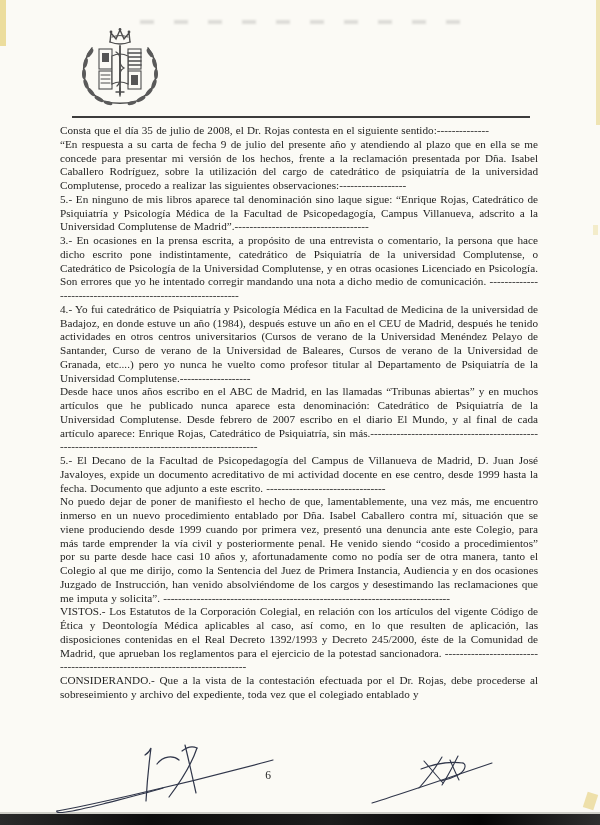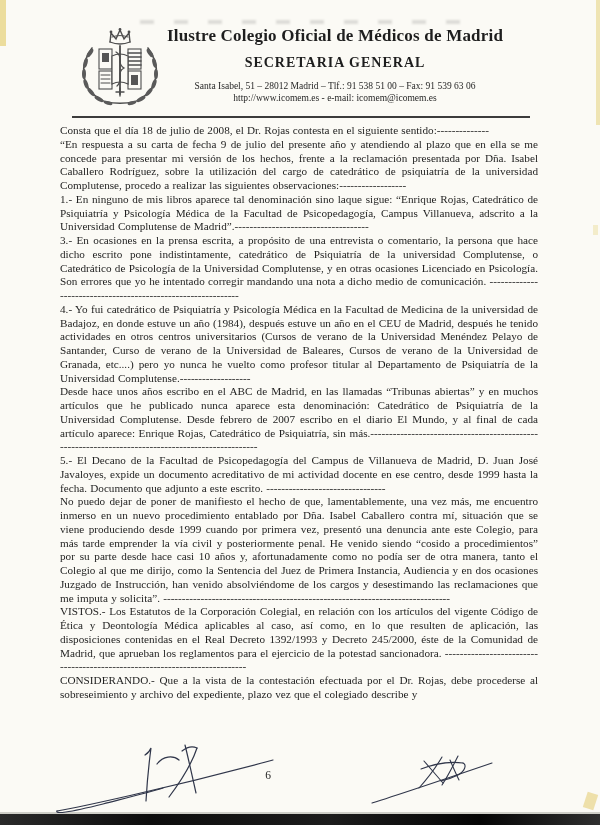--- a/index.html
+++ b/index.html
@@ -92,40 +92,34 @@
       <rect x="61" y="49" width="7" height="10" fill="#555" stroke="none"></rect>
 
       <path d="M42,30 Q50,26 58,30 L58,58 Q50,54 42,58 Z" fill="#fbfaf5" stroke-width="1.2"></path>
       <path d="M50,28 V56" stroke-width="1"></path>
       <path d="M50,20 V68" stroke-width="1.8"></path>
       <path d="M46,26 C54,30 46,38 54,42 C46,46 54,54 47,60" stroke-width="1.2"></path>
       <path d="M46,66 h8 M50,62 v8" stroke-width="1.4"></path>
     </svg>
   </div>
 
-  <div class="header-text">
-    <div class="org-title">Ilustre Colegio Oficial de Médicos de Madrid</div>
-    <div class="org-subtitle">SECRETARIA GENERAL</div>
-    <div class="org-address">Santa Isabel, 51 – 28012 Madrid – Tlf.: 91 538 51 00 – Fax: 91 539 63 06</div>
-    <div class="org-contact">http://www.icomem.es   -   e-mail: icomem@icomem.es</div>
-  </div>
 
   <div class="header-rule"></div>
 
   <div class="doc-body">
-    <p><b></b><span>Consta que el día 18 de julio de 2008, el Dr. Rojas contesta en el siguiente sentido:--------------</span></p>
+    <p><b></b><span>Consta que el día 35 de julio de 2008, el Dr. Rojas contesta en el siguiente sentido:--------------</span></p>
     <p><b></b><span>“En respuesta a su carta de fecha 9 de julio del presente año y atendiendo al plazo que en ella se me concede para presentar mi versión de los hechos, frente a la reclamación presentada por Dña. Isabel Caballero Rodríguez, sobre la utilización del cargo de catedrático de psiquiatría de la universidad Complutense, procedo a realizar las siguientes observaciones:------------------</span></p>
-    <p><b></b><span>1.- En ninguno de mis libros aparece tal denominación sino laque sigue: “Enrique Rojas, Catedrático de Psiquiatría y Psicología Médica de la Facultad de Psicopedagogía, Campus Villanueva, adscrito a la Universidad Complutense de Madrid”.------------------------------------</span></p>
+    <p><b></b><span>5.- En ninguno de mis libros aparece tal denominación sino laque sigue: “Enrique Rojas, Catedrático de Psiquiatría y Psicología Médica de la Facultad de Psicopedagogía, Campus Villanueva, adscrito a la Universidad Complutense de Madrid”.------------------------------------</span></p>
     <p><b></b><span>3.- En ocasiones en la prensa escrita, a propósito de una entrevista o comentario, la persona que hace dicho escrito pone indistintamente, catedrático de Psiquiatría de la universidad Complutense, o Catedrático de Psicología de la Universidad Complutense, y en otras ocasiones Licenciado en Psicología. Son errores que yo he intentado corregir mandando una nota a dicho medio de comunicación. -------------------------------------------------------------</span></p>
     <p><b></b><span>4.- Yo fui catedrático de Psiquiatría y Psicología Médica en la Facultad de Medicina de la universidad de Badajoz, en donde estuve un año (1984), después estuve un año en el CEU de Madrid, después he tenido actividades en otros centros universitarios (Cursos de verano de la Universidad Menéndez Pelayo de Santander, Curso de verano de la Universidad de Baleares, Cursos de verano de la Universidad de Granada, etc....) pero yo nunca he vuelto como profesor titular al Departamento de Psiquiatría de la Universidad Complutense.-------------------</span></p>
     <p><b></b><span>Desde hace unos años escribo en el ABC de Madrid, en las llamadas “Tribunas abiertas” y en muchos artículos que he publicado nunca aparece esta denominación: Catedrático de Psiquiatría de la Universidad Complutense. Desde febrero de 2007 escribo en el diario El Mundo, y al final de cada artículo aparece: Enrique Rojas, Catedrático de Psiquiatría, sin más.--------------------------------------------------------------------------------------------------</span></p>
     <p><b></b><span>5.- El Decano de la Facultad de Psicopedagogía del Campus de Villanueva de Madrid, D. Juan José Javaloyes, expide un documento acreditativo de mi actividad docente en ese centro, desde 1999 hasta la fecha. Documento que adjunto a este escrito. --------------------------------</span></p>
     <p><b></b><span>No puedo dejar de poner de manifiesto el hecho de que, lamentablemente, una vez más, me encuentro inmerso en un nuevo procedimiento entablado por Dña. Isabel Caballero contra mí, situación que se viene produciendo desde 1999 cuando por primera vez, presentó una denuncia ante este Colegio, para más tarde emprender la vía civil y posteriormente penal. He venido siendo “cosido a procedimientos” por su parte desde hace casi 10 años y, afortunadamente como no podía ser de otra manera, tanto el Colegio al que me dirijo, como la Sentencia del Juez de Primera Instancia, Audiencia y en dos ocasiones Juzgado de Instrucción, han venido absolviéndome de los cargos y desestimando las reclamaciones que me imputa y solicita”. -----------------------------------------------------------------------------</span></p>
     <p><b>VISTOS.-</b><span> Los Estatutos de la Corporación Colegial, en relación con los artículos del vigente Código de Ética y Deontología Médica aplicables al caso, así como, en lo que resulten de aplicación, las disposiciones contenidas en el Real Decreto 1392/1993 y Decreto 245/2000, éste de la Comunidad de Madrid, que aprueban los reglamentos para el ejercicio de la potestad sancionadora. ---------------------------------------------------------------------------</span></p>
-    <p><b>CONSIDERANDO.-</b><span> Que a la vista de la contestación efectuada por el Dr. Rojas, debe procederse al sobreseimiento y archivo del expediente, plazo vez que el colegiado describe y</span></p>
+    <p><b>CONSIDERANDO.-</b><span> Que a la vista de la contestación efectuada por el Dr. Rojas, debe procederse al sobreseimiento y archivo del expediente, toda vez que el colegiado entablado y</span></p>
   </div>
 
   <div class="page-number">6</div>
 
   <div class="sig sig-left">
     <svg width="255" height="90" viewBox="0 0 255 90" fill="none" stroke="#30364a" stroke-width="1.2" stroke-linecap="round">
       <path d="M12,80 C30,77 120,58 228,29"></path>
       <path d="M12,80 C10,83 22,82 58,73 C85,66 105,61 118,57"></path>
       <path d="M100,24 C103,22 105,20 106,17 C104,32 102,52 101,70"></path>
       <path d="M112,33 C118,25 128,24 134,29"></path>

